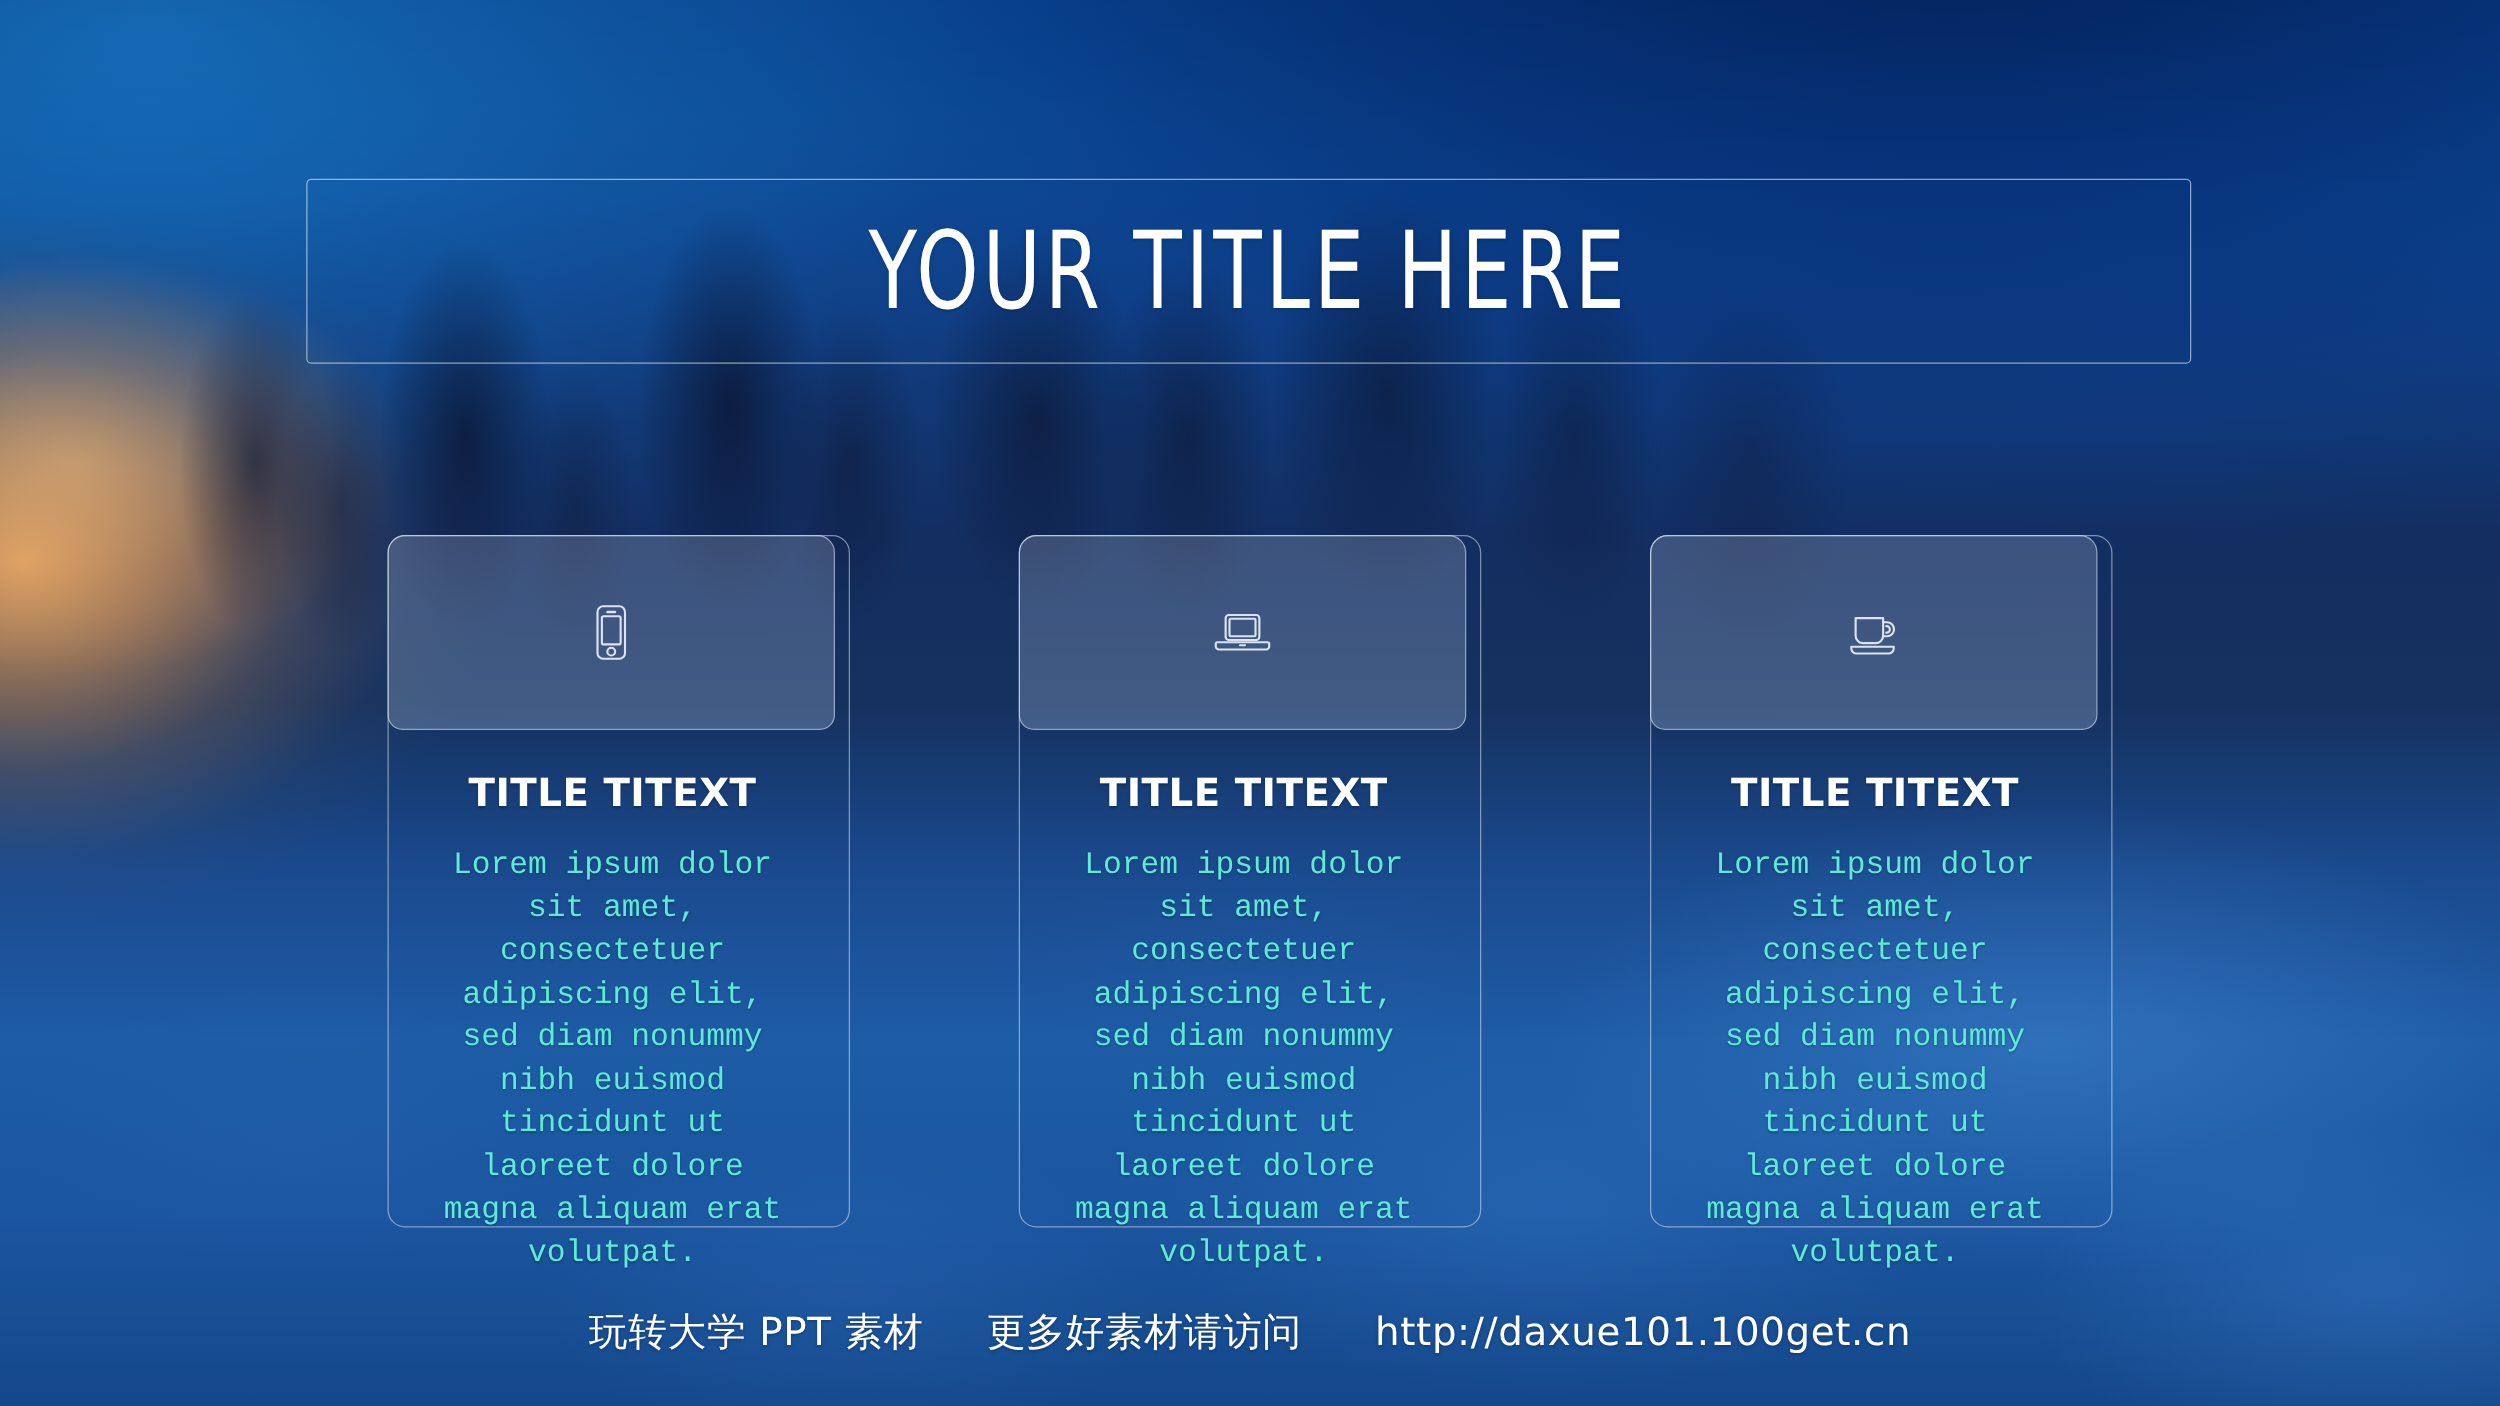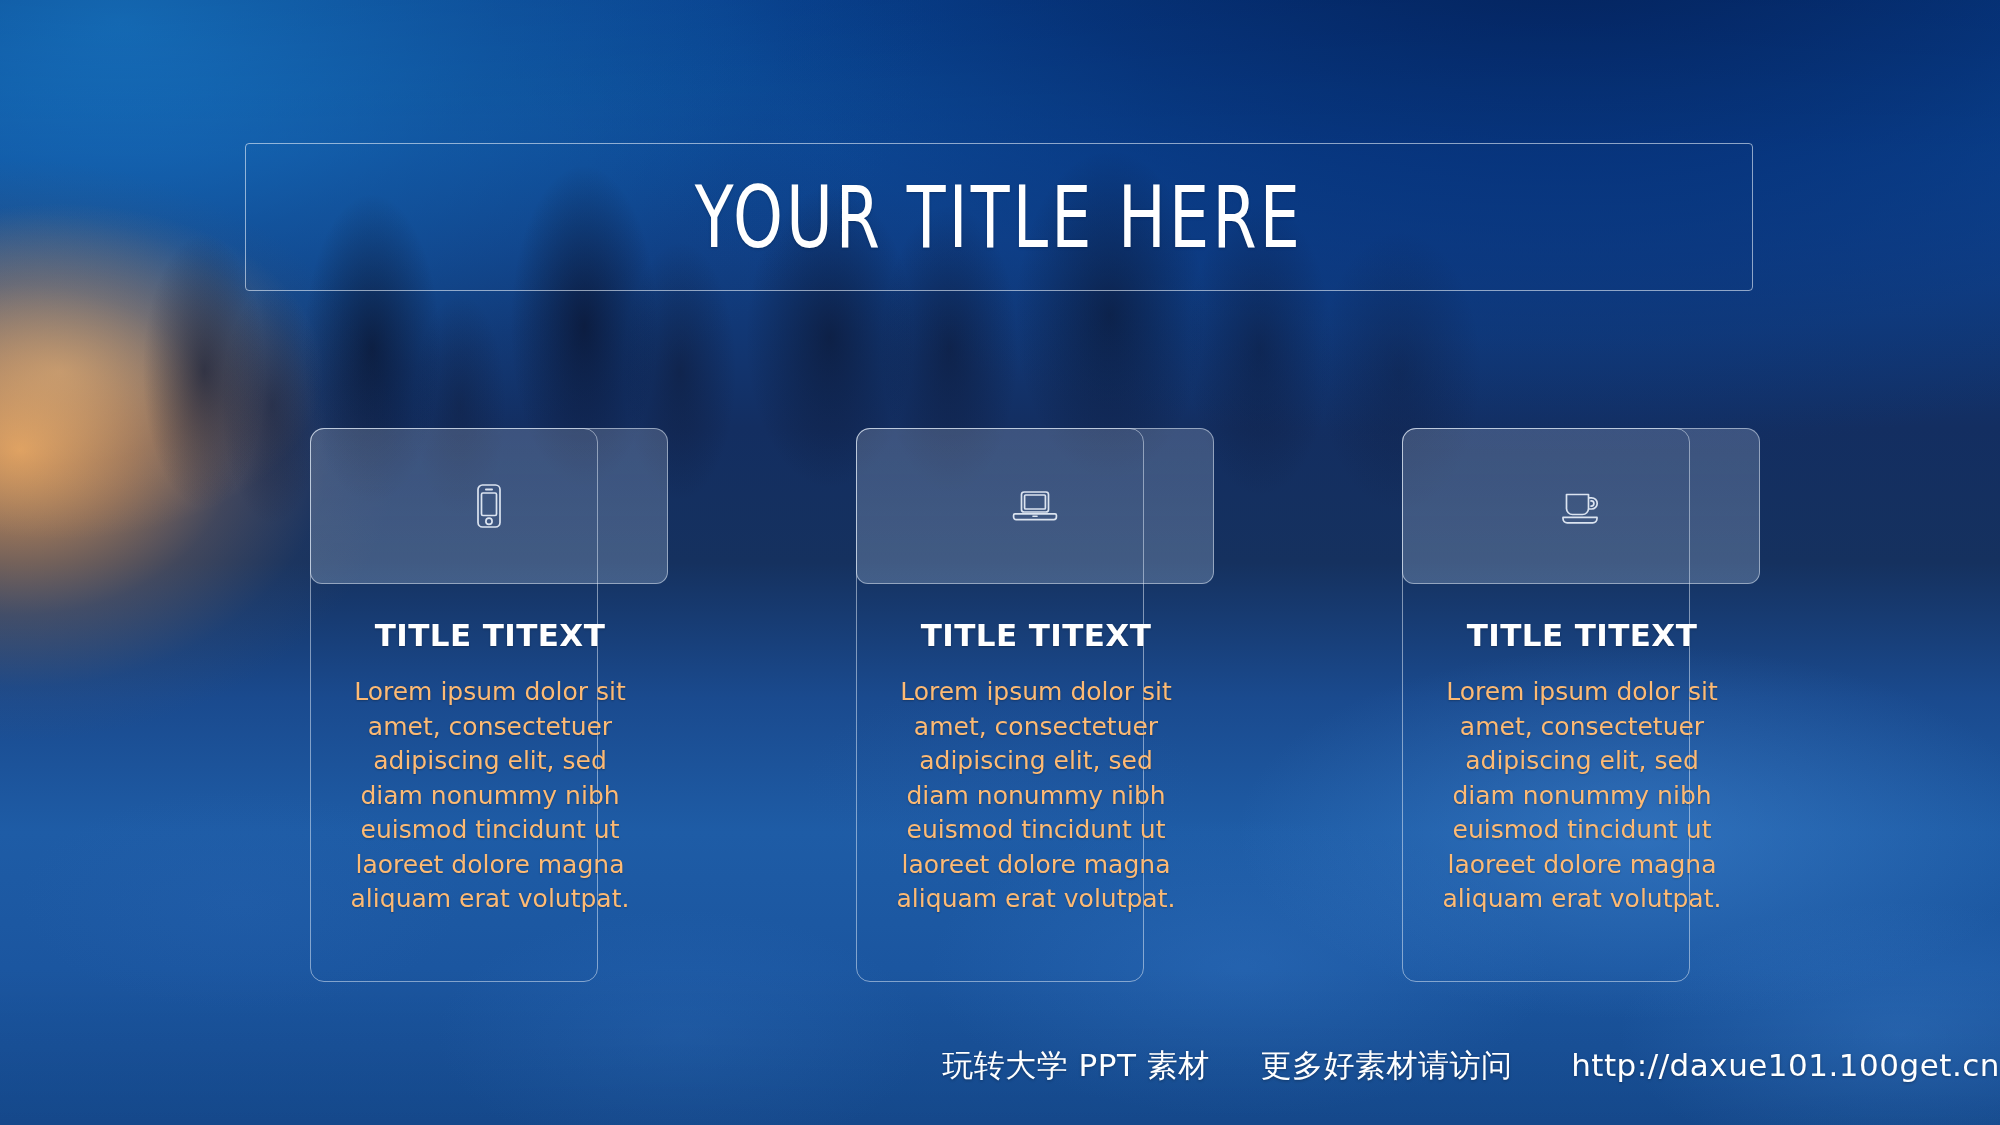--- a/index.html
+++ b/index.html
@@ -139,21 +139,21 @@
     left: 310px;
     top: 428px;
     width: 1380px;
     height: 560px;
     display: flex;
     justify-content: space-between;
   }
 
   .card {
     position: relative;
-    width: 288px;
+    width: 370px;
     height: 554px;
     border: 1.4px solid rgba(226,236,248,0.52);
     border-radius: 14px;
     box-sizing: border-box;
   }
 
   .card-header {
     position: absolute;
     left: -1.4px;
     top: -1.4px;
@@ -195,31 +195,32 @@
     letter-spacing: 0.4px;
     margin: 16px 0 0 0;
     text-shadow: 0 1px 2px rgba(0,0,0,0.28);
   }
 
   .card-text {
     margin: 22px auto 0 auto;
     width: 280px;
     font-size: 25px;
     line-height: 34.5px;
-    color: #fdba74;
+    color: #5eead4;
     text-shadow: 0 1px 2px rgba(0,0,0,0.25);
+    font-family: Liberation Mono, monospace;
   }
 
   
   .footer {
     position: absolute;
     left: 0;
     top: 1045px;
     width: 2000px;
-    text-align: right;
+    text-align: center;
     font-size: 31px;
     color: #ffffff;
     letter-spacing: 0.5px;
     text-shadow: 0 1px 3px rgba(0,0,0,0.30);
     white-space: nowrap;
   }
   .footer .seg { display: inline-block; }
   .footer .gap-a { display: inline-block; width: 30px; }
   .footer .gap-b { display: inline-block; width: 38px; }
 </style>

